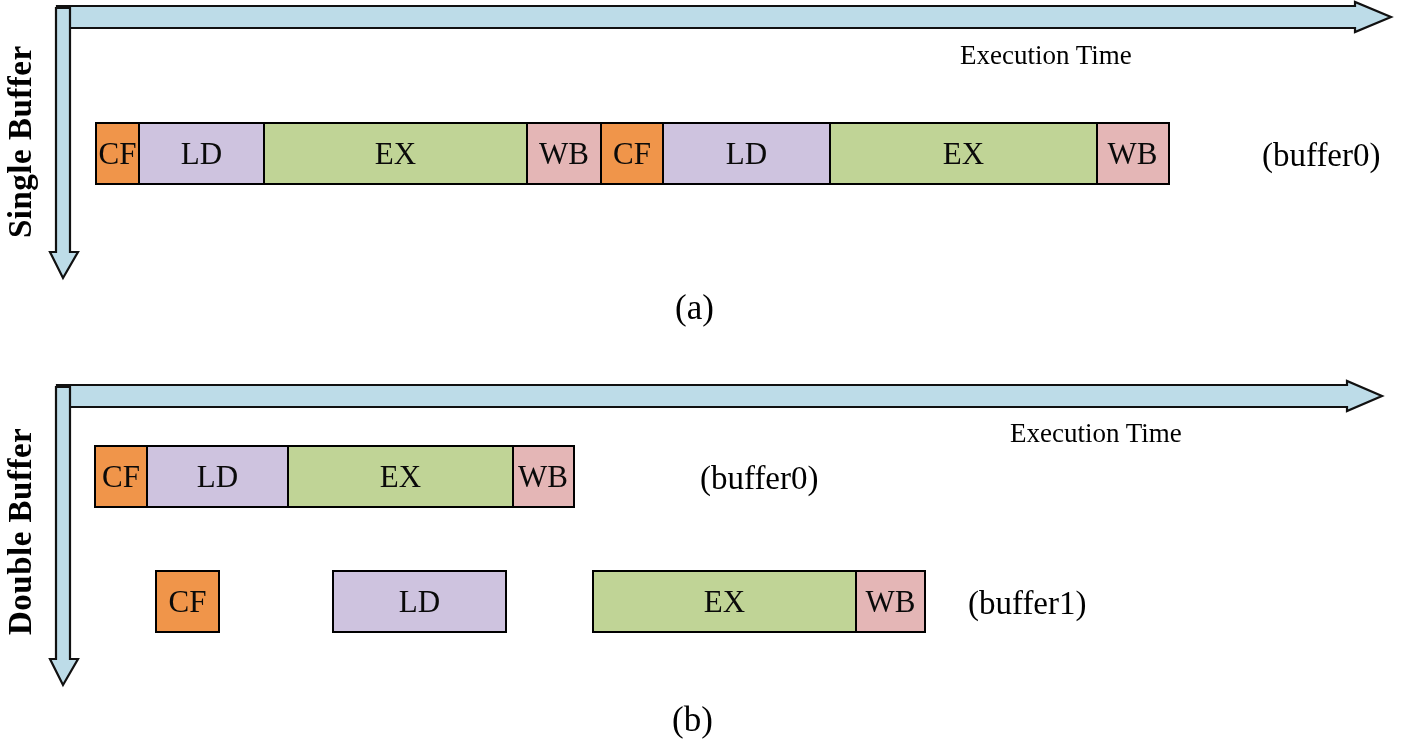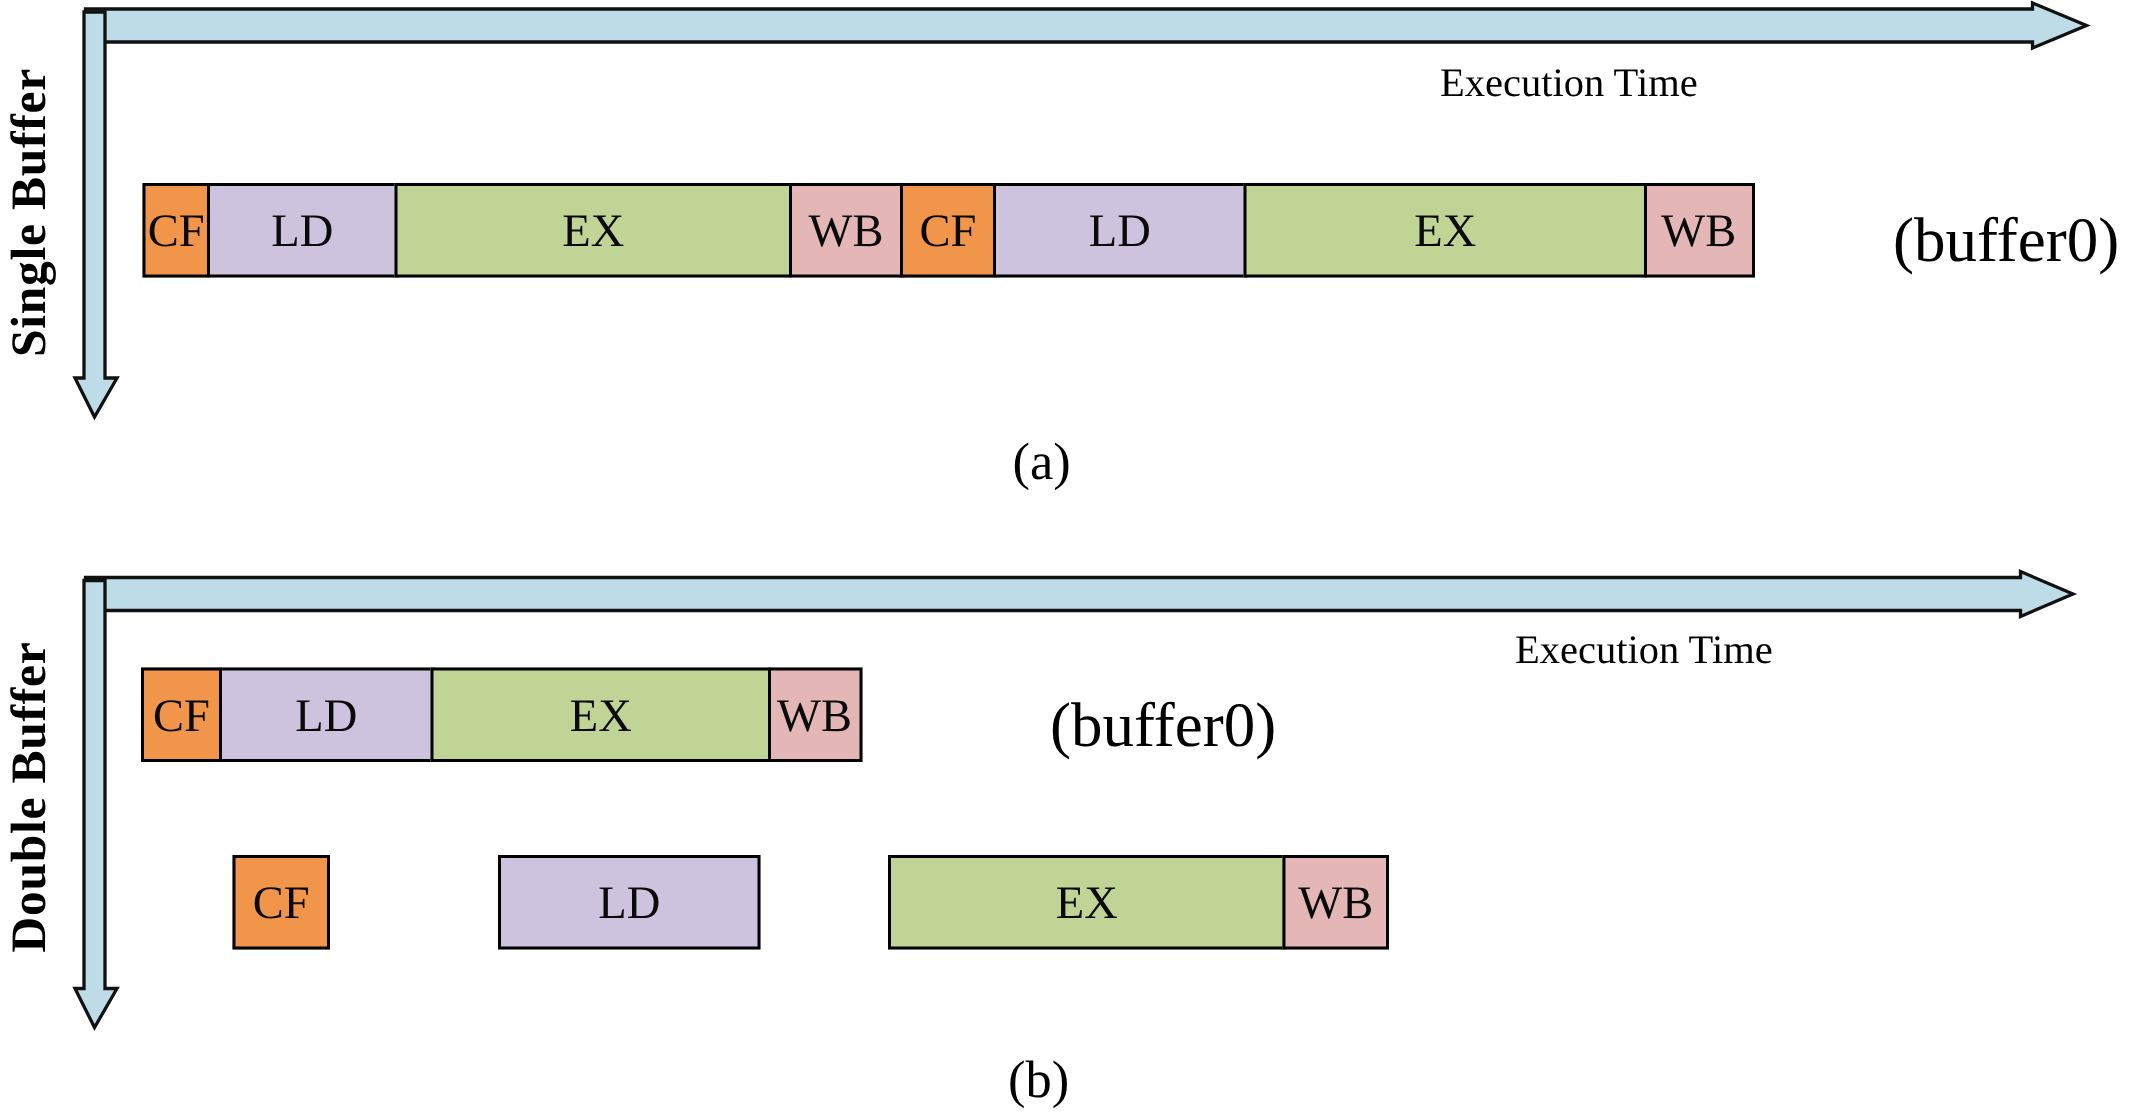--- a/index.html
+++ b/index.html
@@ -77,21 +77,21 @@
 
   
   .exec-label {
     position: absolute;
     font-size: 27px;
     color: #000000;
     white-space: nowrap;
   }
   .buffer-label {
     position: absolute;
-    font-size: 42px;
+    font-size: 33px;
     color: #000000;
     white-space: nowrap;
   }
   .subfig-label {
     position: absolute;
     font-size: 35px;
     color: #000000;
     white-space: nowrap;
   }
 </style>
@@ -149,16 +149,17 @@
   <div class="buffer-label" style="left: 700px; top: 460px;">(buffer0)</div>
 
   <div class="solo cf" style="left: 155px; top: 570px; width: 65px; height: 63px; background: #F0954A;">CF</div>
 
   <div class="solo ld" style="left: 332px; top: 570px; width: 175px; height: 63px; background: #CEC3DF;">LD</div>
 
   <div class="solo ex" style="left: 592px; top: 570px; width: 265px; height: 63px; background: #C0D496;">EX</div>
 
   <div class="solo wb" style="left: 855px; top: 570px; width: 71px; height: 63px; background: #E4B6B6;">WB</div>
 
+  <div class="buffer-label" style="left: 968px; top: 585px;">(buffer1)</div>
 
   <div class="subfig-label" style="left: 672px; top: 700px;">(b)</div>
 
 </div>
 
 </body></html>

